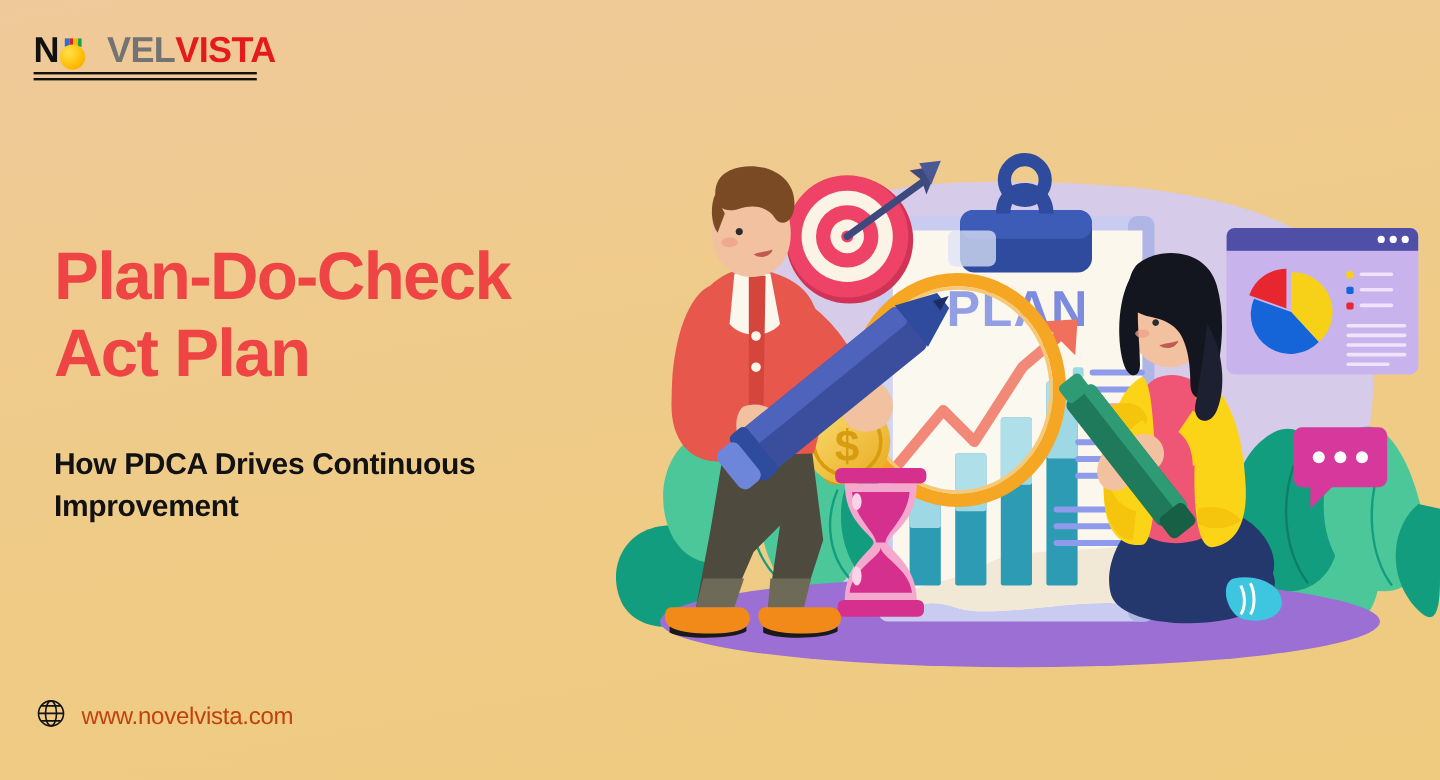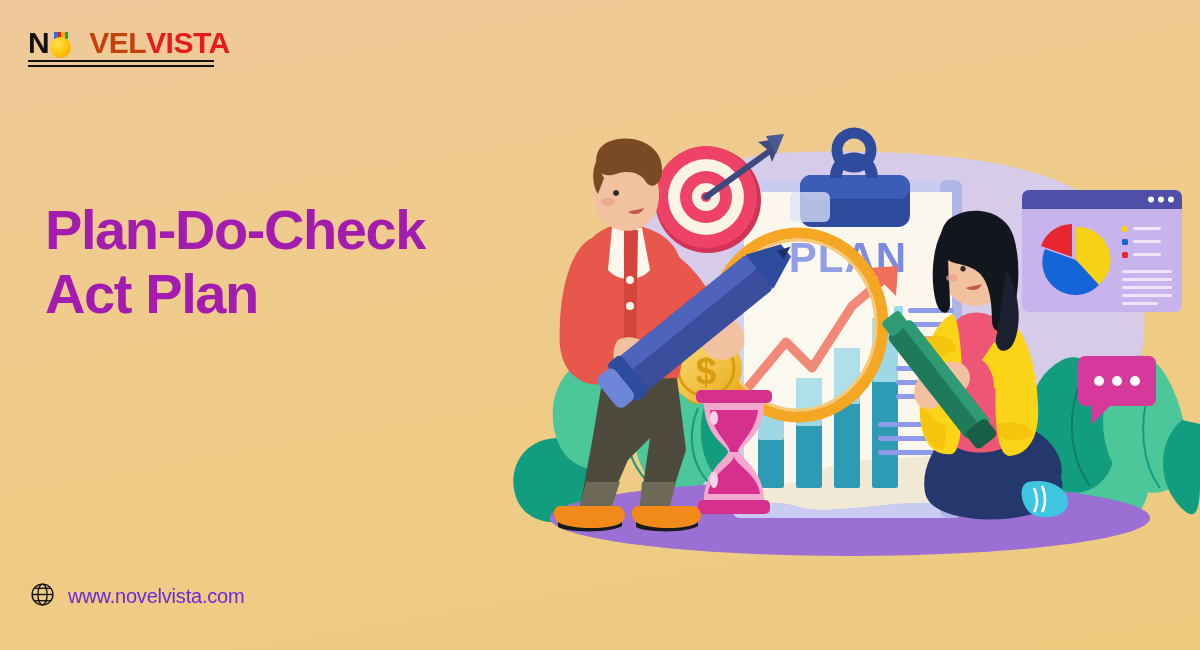--- a/index.html
+++ b/index.html
@@ -12,21 +12,21 @@
   }
   #banner { position:absolute; inset:0; }
 
   
   #logo { position:absolute; left:28px; top:28px; width:186px; }
   .logo-word {
     font-size:30px; font-weight:bold; letter-spacing:-0.5px;
     line-height:1; display:flex; align-items:center; white-space:nowrap;
   }
   .lw-n { color:#111; }
-  .lw-vel { color:#c2410c;margin-left:40px; }
+  .lw-vel { color:#737373;margin-left:40px; }
   .lw-vista { color:#E51B1B; }
   .bulb {
     width:23px; height:27px; position:relative; display:inline-block;
     margin:0 0px; top:2px;
   }
   .bulb-glass {
     position:absolute; left:1px; top:5px; width:21px; height:21px;
     border-radius:50%;
     background:radial-gradient(circle at 35% 32%,#FFE14D 0%,#FFC107 55%,#F79C00 100%);
   }
@@ -35,31 +35,31 @@
   .logo-rule { height:2px; background:#111; margin:2px 0 2px 0; width:100%; }
   .logo-sub {
     font-size:13.5px; font-weight:bold; color:#111;
     letter-spacing:1.6px; text-align:center; width:100%;
   }
   .logo-rule2 { height:2px; background:#111; margin-top:3px; width:100%; }
 
   
   #headline { position:absolute; left:45px; top:198px; width:540px; }
   #title {
-    font-size:56px; font-weight:bold; color:#a21caf;
+    font-size:56px; font-weight:bold; color:#ef4444;
     line-height:1.14; letter-spacing:-1.4px;
   }
   #subtitle {
     margin-top:44px; font-size:25px; font-weight:bold;
     color:#121212; line-height:1.42; letter-spacing:-0.3px;
   }
 
   
   #footer { position:absolute; left:30px; top:582px; display:flex; align-items:center; gap:13px; }
-  #footer .url { font-size:20px; color:#6d28d9; letter-spacing:-0.2px; }
+  #footer .url { font-size:20px; color:#c2410c; letter-spacing:-0.2px; }
 
   
   #illus { position:absolute; left:500px; top:120px; width:700px; height:440px; }
   #illus svg { display:block; width:100%; height:100%; }
 </style>
 </head>
 <body>
 
 <div id="banner">
 
@@ -80,20 +80,24 @@
     </div>
     <div class="logo-rule"></div>
     <div class="logo-rule2"></div>
   </div>
 
   <div id="headline">
     <h1 id="title">
       <span>Plan-Do-Check</span><br>
       <span>Act Plan</span>
     </h1>
+    <p id="subtitle">
+      <span>How PDCA Drives Continuous</span><br>
+      <span>Improvement</span>
+    </p>
   </div>
 
   <div id="footer">
     <span>
       <svg width="25" height="25" viewBox="0 0 24 24" fill="none" stroke="#121212" stroke-width="1.3">
         <circle cx="12" cy="12" r="10"></circle>
         <ellipse cx="12" cy="12" rx="4.4" ry="10"></ellipse>
         <line x1="2" y1="12" x2="22" y2="12"></line>
         <path d="M4.2 6 H19.8"></path>
           <path d="M4.2 18 H19.8"></path>

